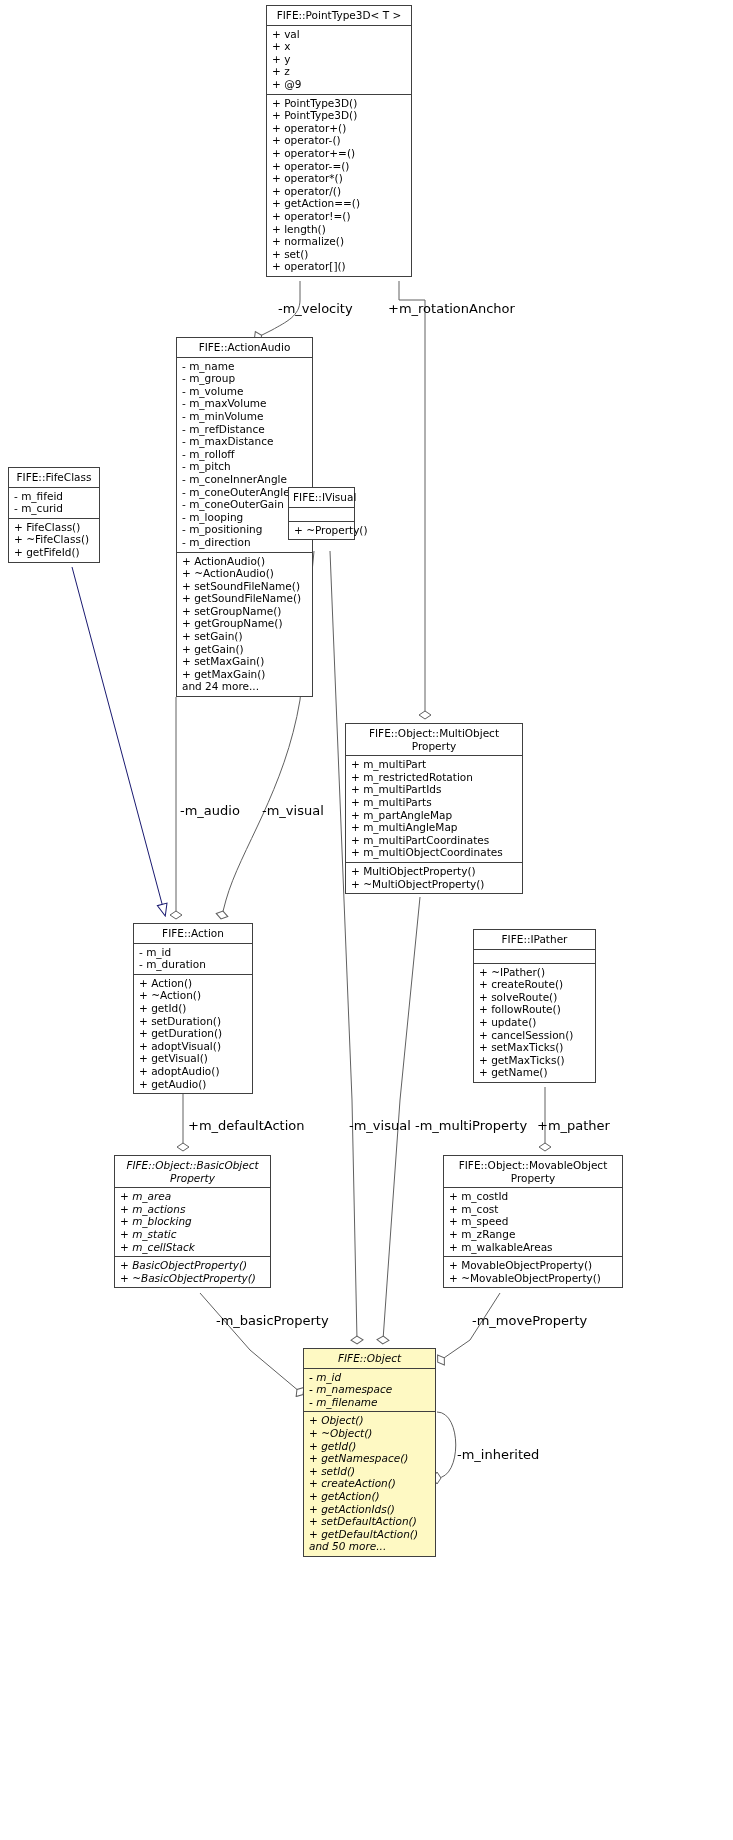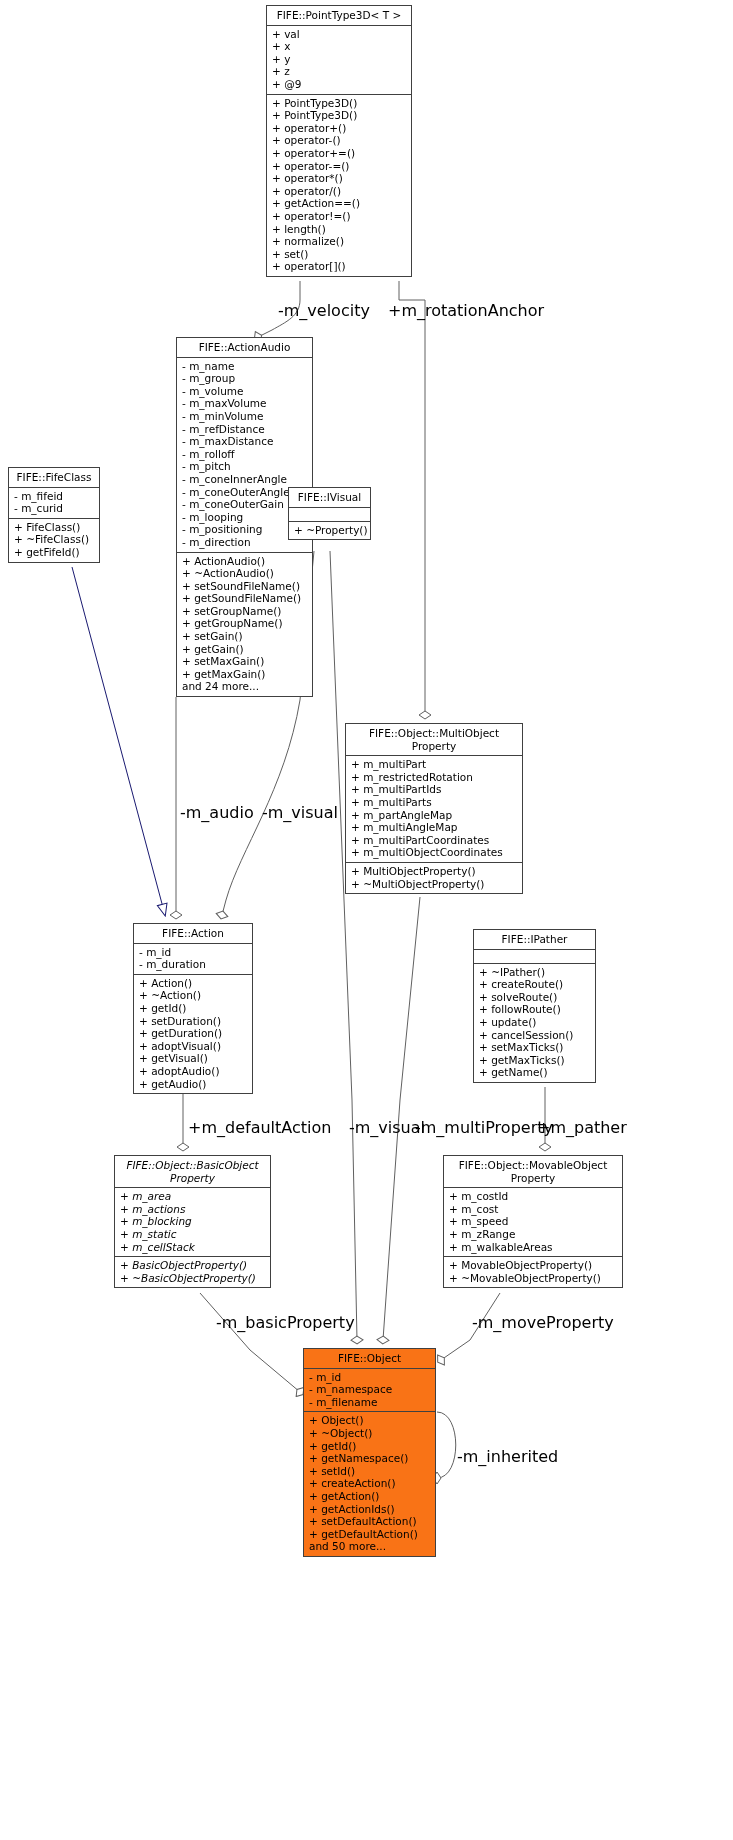--- a/index.html
+++ b/index.html
@@ -32,21 +32,22 @@
     position: absolute;
     box-sizing: border-box;
     border: 1px solid #404040;
     background: #ffffff;
     font-size: 10.5px;
     line-height: 12.6px;
     color: #000000;
     z-index: 5;
   }
   .node.highlight {
-    background: #f97316;
+    background: #fef9c3;
+    font-style: italic;
   }
   .node .title {
     text-align: center;
     padding: 3px 4px 3px 4px;
     border-bottom: 1px solid #404040;
     white-space: pre-line;
   }
   .node .attrs, .node .ops {
     padding: 2px 4px 3px 5px;
   }
@@ -55,21 +56,21 @@
   }
   .node .attrs.empty, .node .ops.empty {
     height: 9px;
     padding: 2px 4px;
   }
   .node .row {
     white-space: nowrap;
   }
   .edge-label {
     position: absolute;
-    font-size: 16px;
+    font-size: 13px;
     color: #000000;
     background: transparent;
     white-space: nowrap;
     z-index: 6;
   }
 </style>
 </head>
 <body>
 
 <div id="canvas">
@@ -161,21 +162,21 @@
         <div class="row">+ getSoundFileName()</div>
         <div class="row">+ setGroupName()</div>
         <div class="row">+ getGroupName()</div>
         <div class="row">+ setGain()</div>
         <div class="row">+ getGain()</div>
         <div class="row">+ setMaxGain()</div>
         <div class="row">+ getMaxGain()</div>
         <div class="row">and 24 more...</div>
       </div>
     </div>
-    <div class="node" style="left: 288px; top: 487px; width: 83px;">
+    <div class="node" style="left: 288px; top: 487px; width: 67px;">
       <div class="title">FIFE::IVisual</div>
       <div class="attrs empty"></div>
       <div class="ops">
         <div class="row">+ ~Property()</div>
       </div>
     </div>
     <div class="node" style="left: 8px; top: 467px; width: 92px;">
       <div class="title">FIFE::FifeClass</div>
       <div class="attrs">
         <div class="row">- m_fifeid</div>

